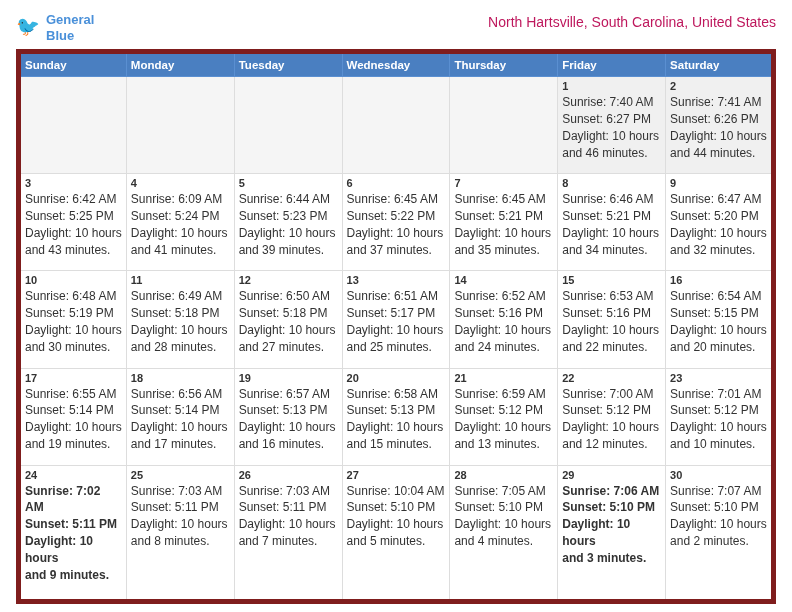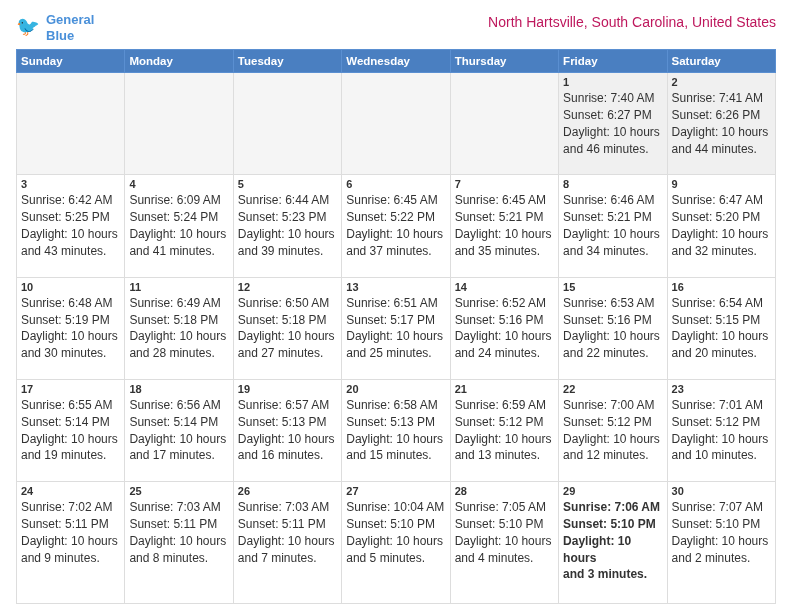--- a/index.html
+++ b/index.html
@@ -49,21 +49,21 @@
       font-weight: bold;
       color: #222;
     }
     .location {
       font-size: 14px;
       color: #be185d;
       margin-top: 2px;
     }
     .calendar {
       flex: 1;
-      border: 1px solid #7f1d1d;
+      border: 5px solid #7f1d1d;
       border-collapse: collapse;
       width: 100%;
       table-layout: fixed;
     }
     .calendar th {
       background-color: #4a7fc1;
       color: #fff;
       font-size: 11.5px;
       font-weight: bold;
       padding: 5px 4px;
@@ -299,21 +299,21 @@
             <span class="day-number">23</span>
             <div class="day-info" style="white-space: pre-line;">Sunrise: 7:01 AM
 Sunset: 5:12 PM
 Daylight: 10 hours
 and 10 minutes.</div>
           </td>
         </tr>
         <tr>
           <td>
             <span class="day-number">24</span>
-            <div class="day-info" style="white-space: pre-line;">Sunrise: 7:02 AM
+            <div class="day-info" style="white-space: pre-line; font-weight: bold;">Sunrise: 7:02 AM
 Sunset: 5:11 PM
 Daylight: 10 hours
 and 9 minutes.</div>
           </td>
           <td>
             <span class="day-number">25</span>
             <div class="day-info" style="white-space: pre-line;">Sunrise: 7:03 AM
 Sunset: 5:11 PM
 Daylight: 10 hours
 and 8 minutes.</div>

